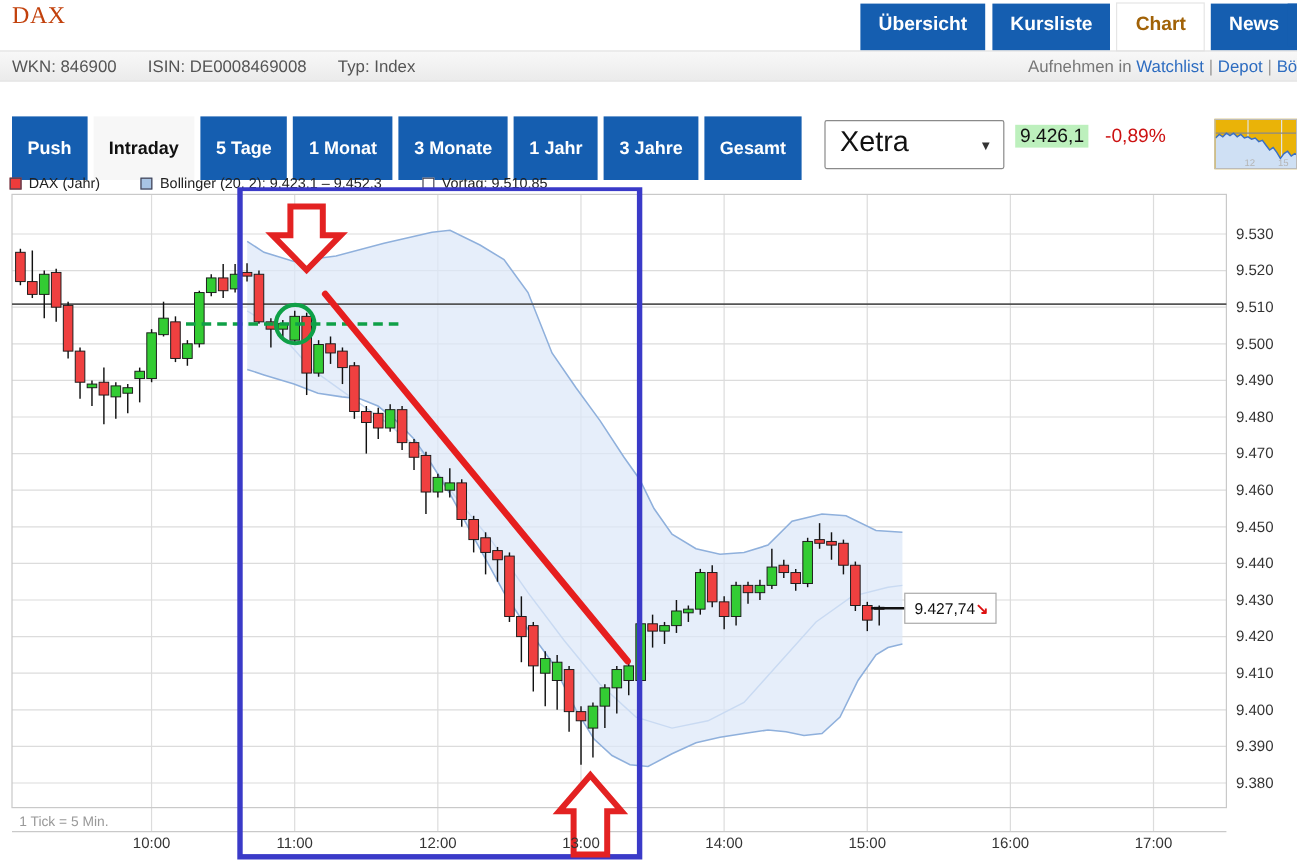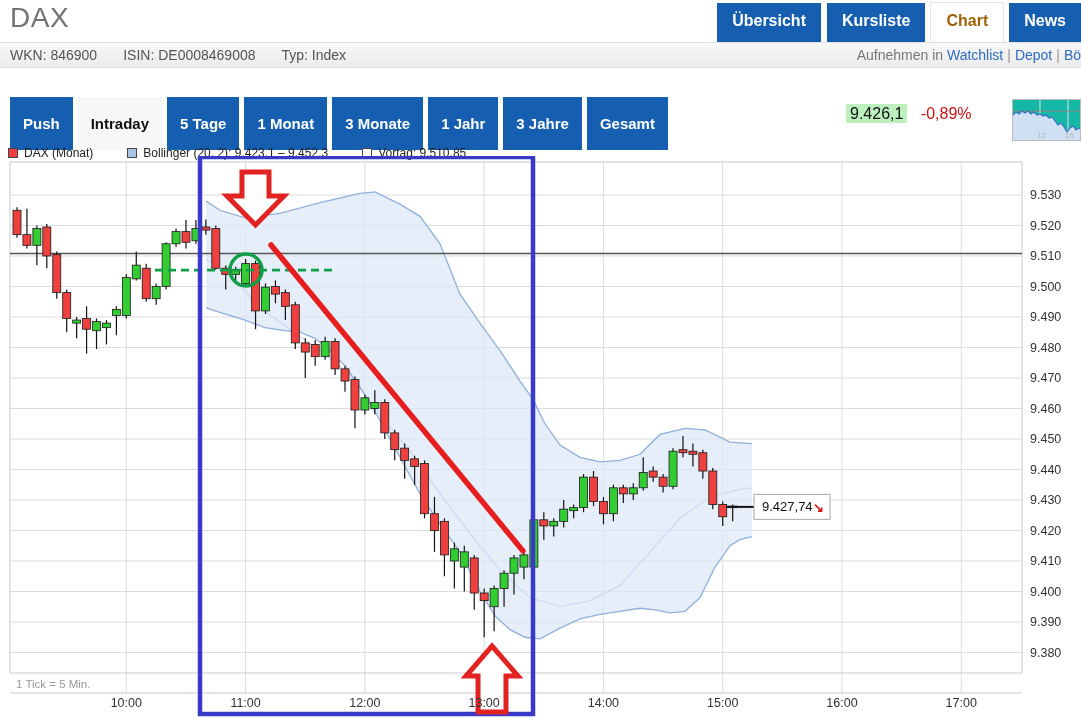--- a/index.html
+++ b/index.html
@@ -1,21 +1,21 @@
 <!DOCTYPE html>
 <html><head>
 <meta charset="utf-8">
 <style>
   * { margin:0; padding:0; box-sizing:border-box; }
   html,body { width:1081px; height:719px; background:#fff; overflow:hidden;
               font-family:"Liberation Sans", sans-serif; position:relative; }
   #stage { position:absolute; inset:0; width:1081px; height:719px; }
 
   
-  .page-title { position:absolute; left:10px; top:2px; font-size:28px; color:#737373; font-weight:400; letter-spacing:.5px; }
+  .page-title { position:absolute; left:10px; top:2px; font-size:20px; color:#c2410c; font-weight:400; letter-spacing:.5px;font-family:Liberation Serif, serif; }
   .nav-tabs { position:absolute; right:0; top:3px; display:flex; gap:6px; }
   .nav-tab { background:#155eb0; color:#fff; font-weight:bold; font-size:16px; padding:9px 15px; cursor:pointer; white-space:nowrap; }
   .nav-tab.active { background:#fff; color:#a16207; padding-bottom:12px; box-shadow:0 0 0 1px #e5e5e5; }
   .nav-stub { position:absolute; right:-4px; top:3px; width:12px; height:36px; background:#155eb0; }
 
   .info-bar { position:absolute; left:0; top:42px; width:1081px; height:26px;
               background:linear-gradient(#f8f8f8,#ebebeb); border-top:1px solid #e0e0e0; border-bottom:1px solid #ddd; }
   .info-left { position:absolute; left:10px; top:0; line-height:25px; font-size:14px; color:#555; }
   .info-left span { margin-right:26px;margin-top:19px; }
   .info-right { position:absolute; right:0; top:0; line-height:25px; font-size:14px; color:#777; white-space:nowrap; }
@@ -26,21 +26,21 @@
   .period-tabs { position:absolute; left:10px; top:97px; display:flex; gap:5px; }
   .period-tab { background:#155eb0; color:#fff; font-weight:bold; font-size:15px; padding:18px 13px; cursor:pointer; white-space:nowrap; }
   .period-tab.active { background:#f7f7f7; color:#111; }
   .exchange-select { position:absolute; left:687px; top:100px; width:150px; height:41px;
                      border:1px solid #8a8a8a; border-radius:2px; background:#fff; cursor:pointer; }
   .exchange-select .val { position:absolute; left:12px; top:4px; font-size:24px; color:#111; }
   .exchange-select .caret { position:absolute; right:9px; top:15px; font-size:11px; color:#333; }
   .quote { position:absolute; left:846px; top:105px; font-size:16px; white-space:nowrap; }
   .quote .last { background:#bdf0bd; color:#111; padding:1px 4px; }
   .quote .chg { color:#cc1111; margin-left:9px; }
-  .spark { position:absolute; left:1012px; top:99px; width:69px; height:42px; border:1px solid #bbb; background:#14b8a6; }
+  .spark { position:absolute; left:1012px; top:99px; width:69px; height:42px; border:1px solid #bbb; background:#eab308; }
 
   
   .legend { position:absolute; left:8px; top:146px; display:flex; align-items:center; font-size:12px; color:#222; }
   .legend .item { display:flex; align-items:center; margin-right:34px; }
   .legend .sw { width:10px; height:10px; border:1px solid #445; margin-right:6px; display:inline-block; }
 
   
   #chart { position:absolute; left:0; top:156px; }
   text { font-family:"Liberation Sans", sans-serif; }
 </style>
@@ -71,20 +71,24 @@
       <div class="period-tab">Push</div>
       <div class="period-tab active">Intraday</div>
       <div class="period-tab">5 Tage</div>
       <div class="period-tab">1 Monat</div>
       <div class="period-tab">3 Monate</div>
       <div class="period-tab">1 Jahr</div>
       <div class="period-tab">3 Jahre</div>
       <div class="period-tab">Gesamt</div>
     </div>
 
+  <div class="exchange-select">
+    <span class="val">Xetra</span>
+    <span class="caret">▼</span>
+  </div>
 
   <div class="quote">
     <span class="last">9.426,1</span>
     <span class="chg">-0,89%</span>
   </div>
 
   <div class="spark">
     <svg id="sparksvg" width="67" height="40">
         <line x1="27" y1="0" x2="27" y2="40" stroke="#e2e2e2" stroke-width="1"></line>
         <line x1="55" y1="0" x2="55" y2="40" stroke="#e2e2e2" stroke-width="1"></line>
@@ -92,21 +96,21 @@
         <line x1="0" y1="11" x2="67" y2="11" stroke="#888" stroke-width="1"></line>
         <polyline points="0,15 3,12 6,14 9,11 12,13 15,11 18,14 21,12 24,15 27,14 30,16 33,15 36,18 39,17 42,21 45,25 48,23 51,27 54,32 57,28 60,26 63,30 66,28 69,30" fill="none" stroke="#3a6fc4" stroke-width="1.2"></polyline>
         <text x="24" y="38" font-size="8" fill="#b5b5b5">12</text>
         <text x="52" y="38" font-size="8" fill="#b5b5b5">15</text>
       </svg>
   </div>
 
   <div class="legend" id="legend">
       <span class="item">
         <span class="sw" style="background: rgb(238, 59, 59);"></span>
-        <span>DAX (Monat)</span>
+        <span>DAX (Jahr)</span>
       </span>
       <span class="item">
         <span class="sw" style="background: rgb(168, 196, 228);"></span>
         <span>Bollinger (20, 2): 9.423,1 – 9.452,3</span>
       </span>
       <span class="item">
         <span class="sw" style="background: rgb(255, 255, 255);"></span>
         <span>Vortag: 9.510,85</span>
       </span>
     </div>

